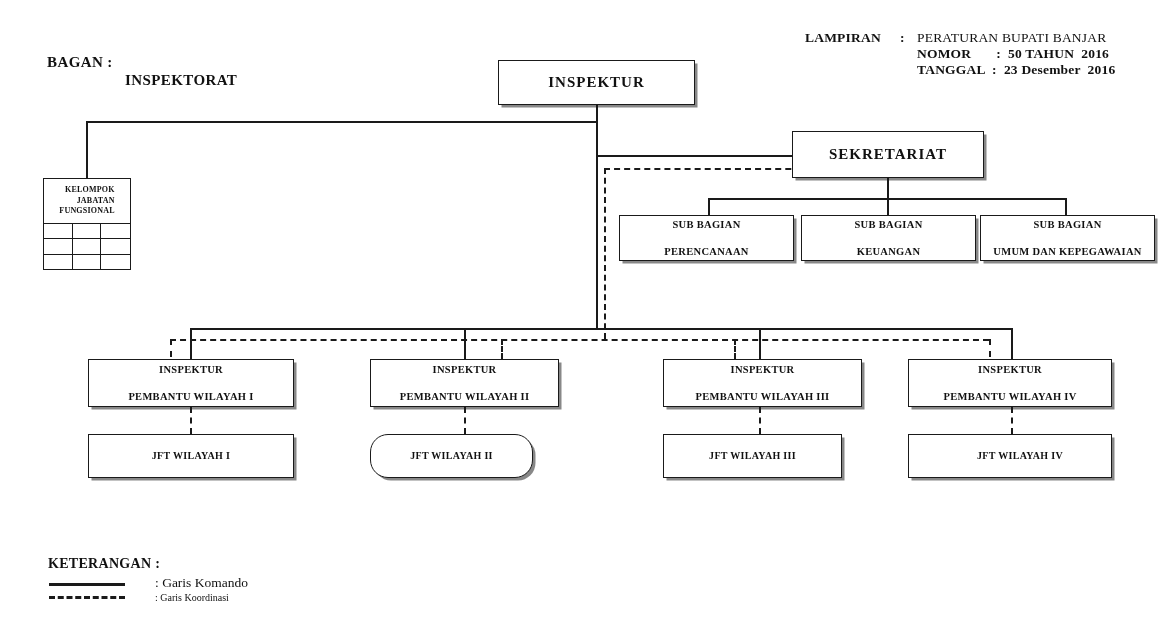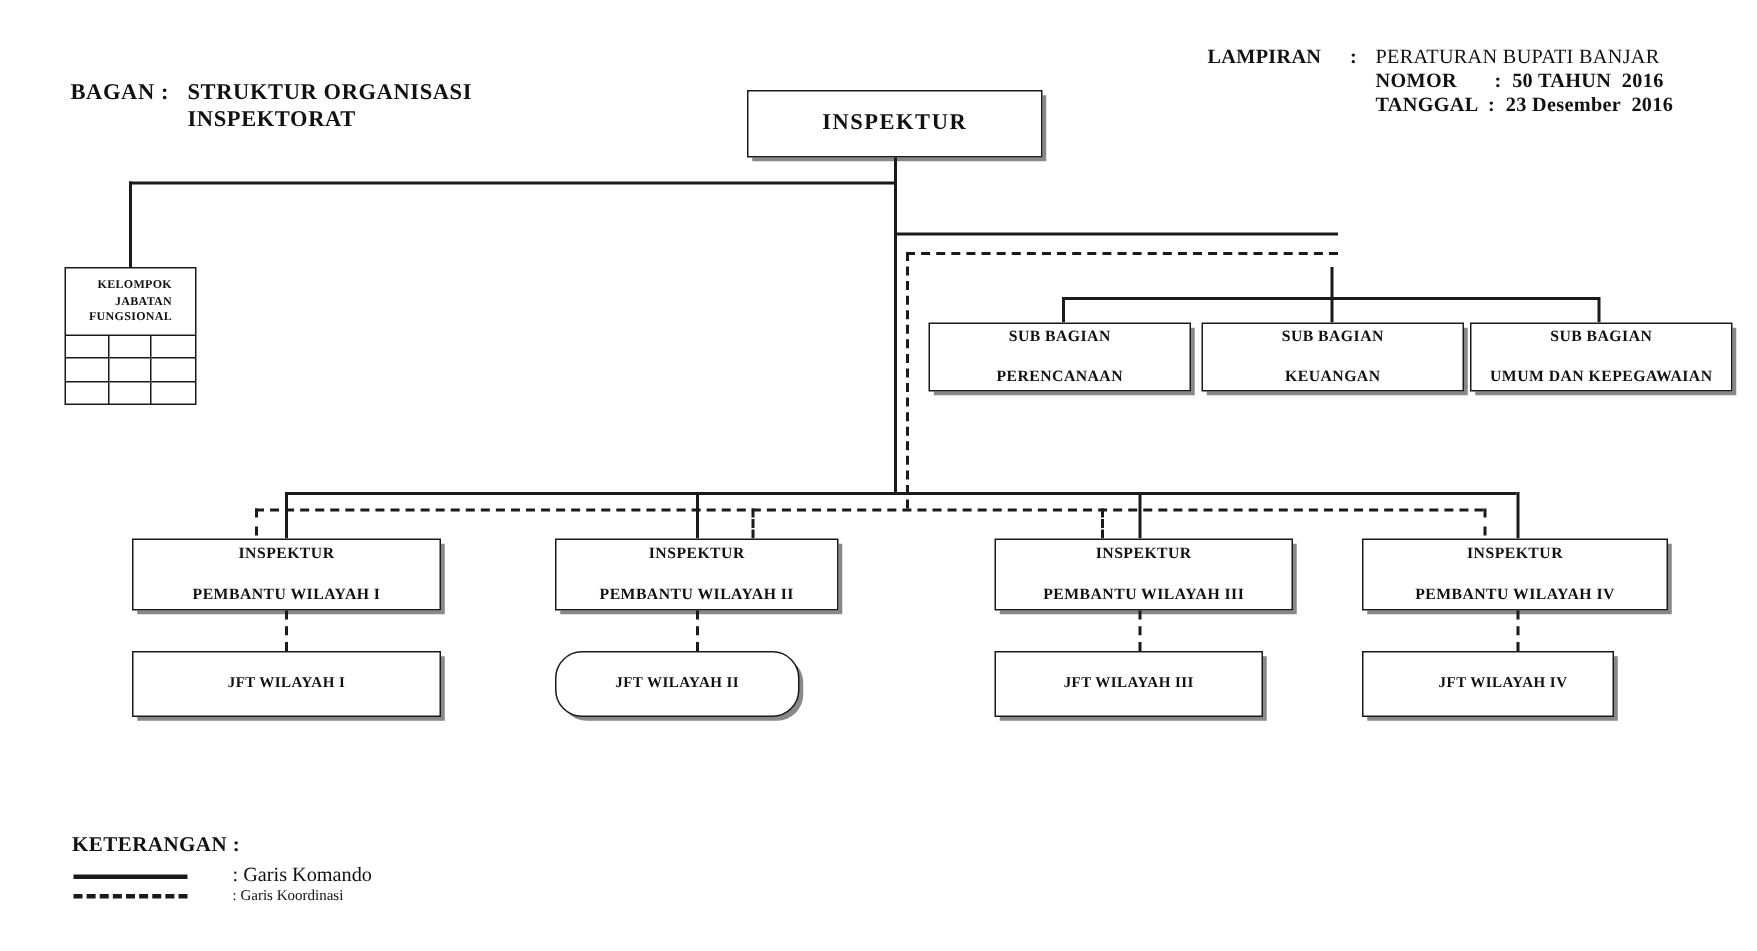--- a/index.html
+++ b/index.html
@@ -78,21 +78,20 @@
 
 <div id="canvas">
 
   <div class="hdr hdr-lampiran">LAMPIRAN</div>
   <div class="hdr hdr-colon">:</div>
   <div class="hdr hdr-l1">PERATURAN BUPATI BANJAR</div>
   <div class="hdr hdr-l2">NOMOR       :  50 TAHUN  2016</div>
   <div class="hdr hdr-l3">TANGGAL  :  23 Desember  2016</div>
 
   <div class="title-bagan">BAGAN :</div>
-  <div class="title-l1">STRUKTUR ORGANISASI</div>
   <div class="title-l2">INSPEKTORAT</div>
 
   <div class="box b-lg" style="left:486px;top:60px;width:197px;height:45px;">
     <span>INSPEKTUR</span>
   </div>
 
   <div class="ln lnv" style="left:584px;top:105px;height:224px;"></div>
 
   <div class="ln lnh" style="left:74px;top:121px;width:511px;"></div>
   <div class="ln lnv" style="left:74px;top:121px;height:58px;"></div>
@@ -116,20 +115,23 @@
       <div class="kjf-cell"></div>
       <div class="kjf-cell"></div>
     </div>
   </div>
 
   <div class="ln lnh" style="left:584px;top:155px;width:296px;"></div>
 
   <div class="dh" style="left:592px;top:168px;width:288px;"></div>
   <div class="dv" style="left:592px;top:168px;height:171px;"></div>
 
+  <div class="box b-lg" style="left:780px;top:131px;width:192px;height:47px;">
+    <span>SEKRETARIAT</span>
+  </div>
 
   <div class="ln lnv" style="left:875px;top:178px;width:1.6px;height:20px;"></div>
   <div class="ln lnh" style="left:696px;top:198px;width:358px;"></div>
   <div class="ln lnv" style="left:696px;top:198px;height:17px;"></div>
   <div class="ln lnv" style="left:875px;top:198px;height:17px;"></div>
   <div class="ln lnv" style="left:1053px;top:198px;height:17px;"></div>
 
   <div class="box b-md" style="left:607px;top:215px;width:175px;height:46px;">
     <span>
       <span>SUB BAGIAN</span><br>
@@ -194,21 +196,21 @@
 
   <div class="box b-sm" style="left:76px;top:434px;width:206px;height:44px;">
     <span>JFT WILAYAH I</span>
   </div>
   <div class="box b-sm" style="left:358px;top:434px;width:163px;height:44px;border-radius:18px;">
     <span>JFT WILAYAH II</span>
   </div>
   <div class="box b-sm" style="left:651px;top:434px;width:179px;height:44px;">
     <span>JFT WILAYAH III</span>
   </div>
-  <div class="box b-sm" style="left:896px;top:434px;width:168px;height:44px;padding-left:20px;">
+  <div class="box b-sm" style="left:896px;top:434px;width:204px;height:44px;padding-left:20px;">
     <span>JFT WILAYAH IV</span>
   </div>
 
   <div class="legend-title">KETERANGAN :</div>
   <div class="lg-solid"></div>
   <div class="lg-dash"></div>
   <div class="lg-t1">: Garis Komando</div>
   <div class="lg-t2">: Garis Koordinasi</div>
 
 </div>

